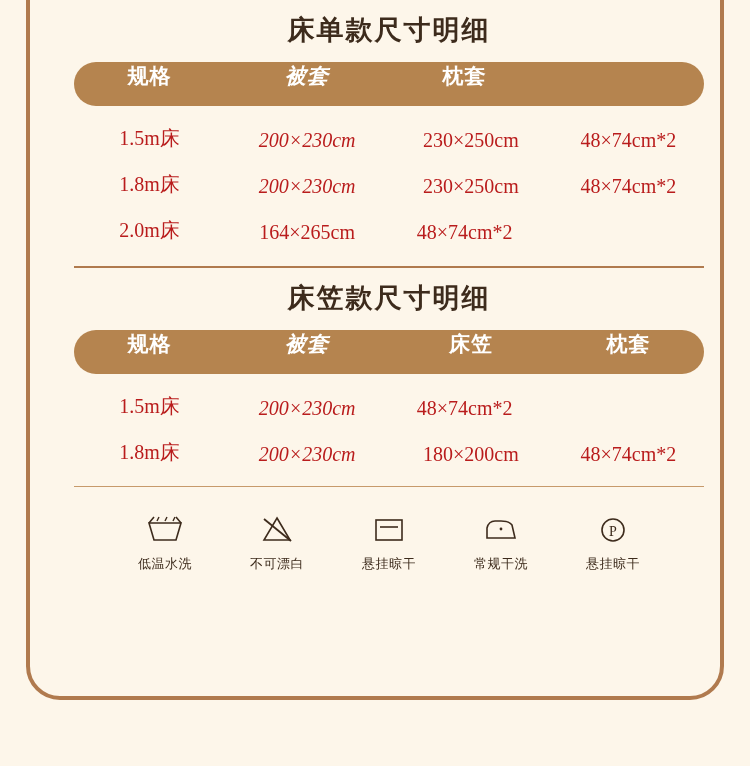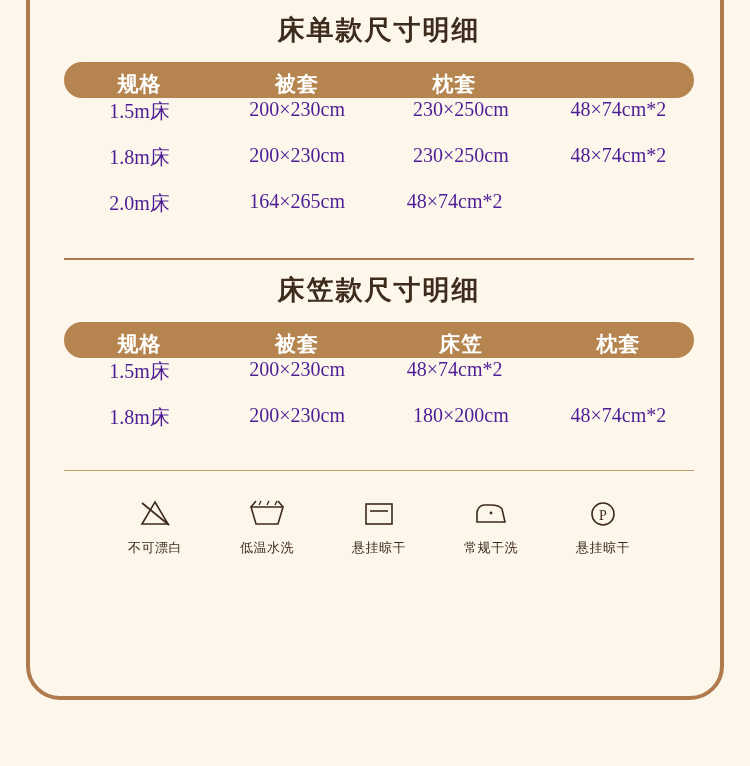--- a/index.html
+++ b/index.html
@@ -26,21 +26,21 @@
     top: -40px;
     width: 698px;
     height: 740px;
     border: 4px solid #b07a4e;
     border-radius: 34px;
     box-sizing: border-box;
     background: #fdf6ea;
   }
   .content {
     position: absolute;
-    left: 30px;
+    left: 40px;
     top: 0;
     width: 698px;
     box-sizing: border-box;
     padding: 0 34px;
   }
   .section-title {
     text-align: center;
     font-size: 27px;
     font-weight: bold;
     color: #3d2b1c;
@@ -48,42 +48,42 @@
     margin: 12px 0 14px 0;
     font-family: "Liberation Serif", "DejaVu Serif", serif;
   }
   .table {
     width: 100%;
   }
   .head-row {
     display: flex;
     background: #b5844f;
     border-radius: 22px;
-    height: 36px;
-    align-items: flex-end;
+    height: 44px;
+    align-items: flex-start;
     color: #ffffff;
     font-size: 21px;
     font-weight: bold;
     letter-spacing: 1px;
   }
   .head-row .cell {
     text-align: center;
   }
   .body-row {
     display: flex;
     height: 46px;
-    align-items: flex-start;
-    color: #4c1d95;
+    align-items: flex-end;
+    color: #b91c1c;
     font-size: 20px;
   }
   .body-row .cell {
     text-align: center;
   }
   .c0 { width: 24%; }
-  .c1 { width: 26%; }
+  .c1 { width: 26%; font-style: italic; }
   .c2 { width: 26%; }
   .c3 { width: 24%; }
   .divider {
     height: 2px;
     background: #b07a4e;
     margin: 22px 0 6px 0;
     width: 100%;
   }
   .divider.thin {
     height: 1px;
@@ -177,41 +177,41 @@
       </div>
     </div>
 
     <div class="divider thin"></div>
 
     <div class="care-row">
 
       <div class="care-item">
         <div class="care-icon">
           <svg width="40" height="30" viewBox="0 0 40 30">
-            <path d="M20 4 L33 26 L7 26 Z" fill="none" stroke="#3d2b1c" stroke-width="1.6"></path>
-            <path d="M7 5 L34 27" fill="none" stroke="#3d2b1c" stroke-width="1.8"></path>
-          </svg>
-        </div>
-        <div class="care-label">不可漂白</div>
-      </div>
-
-      <div class="care-item">
-        <div class="care-icon">
-          <svg width="40" height="30" viewBox="0 0 40 30">
             <path d="M4 9 L36 9 L31 26 L9 26 Z" fill="none" stroke="#3d2b1c" stroke-width="1.6"></path>
             <path d="M4 9 L9 3 M36 9 L31 3" fill="none" stroke="#3d2b1c" stroke-width="1.6"></path>
             <path d="M12 7 L14 3 M20 7 L22 3 M28 7 L30 3" fill="none" stroke="#3d2b1c" stroke-width="1.4"></path>
           </svg>
         </div>
         <div class="care-label">低温水洗</div>
       </div>
 
       <div class="care-item">
         <div class="care-icon">
           <svg width="40" height="30" viewBox="0 0 40 30">
+            <path d="M20 4 L33 26 L7 26 Z" fill="none" stroke="#3d2b1c" stroke-width="1.6"></path>
+            <path d="M7 5 L34 27" fill="none" stroke="#3d2b1c" stroke-width="1.8"></path>
+          </svg>
+        </div>
+        <div class="care-label">不可漂白</div>
+      </div>
+
+      <div class="care-item">
+        <div class="care-icon">
+          <svg width="40" height="30" viewBox="0 0 40 30">
             <rect x="7" y="6" width="26" height="20" fill="none" stroke="#3d2b1c" stroke-width="1.6"></rect>
             <path d="M11 13 L29 13" fill="none" stroke="#3d2b1c" stroke-width="1.6"></path>
           </svg>
         </div>
         <div class="care-label">悬挂晾干</div>
       </div>
 
       <div class="care-item">
         <div class="care-icon">
           <svg width="40" height="30" viewBox="0 0 40 30">

